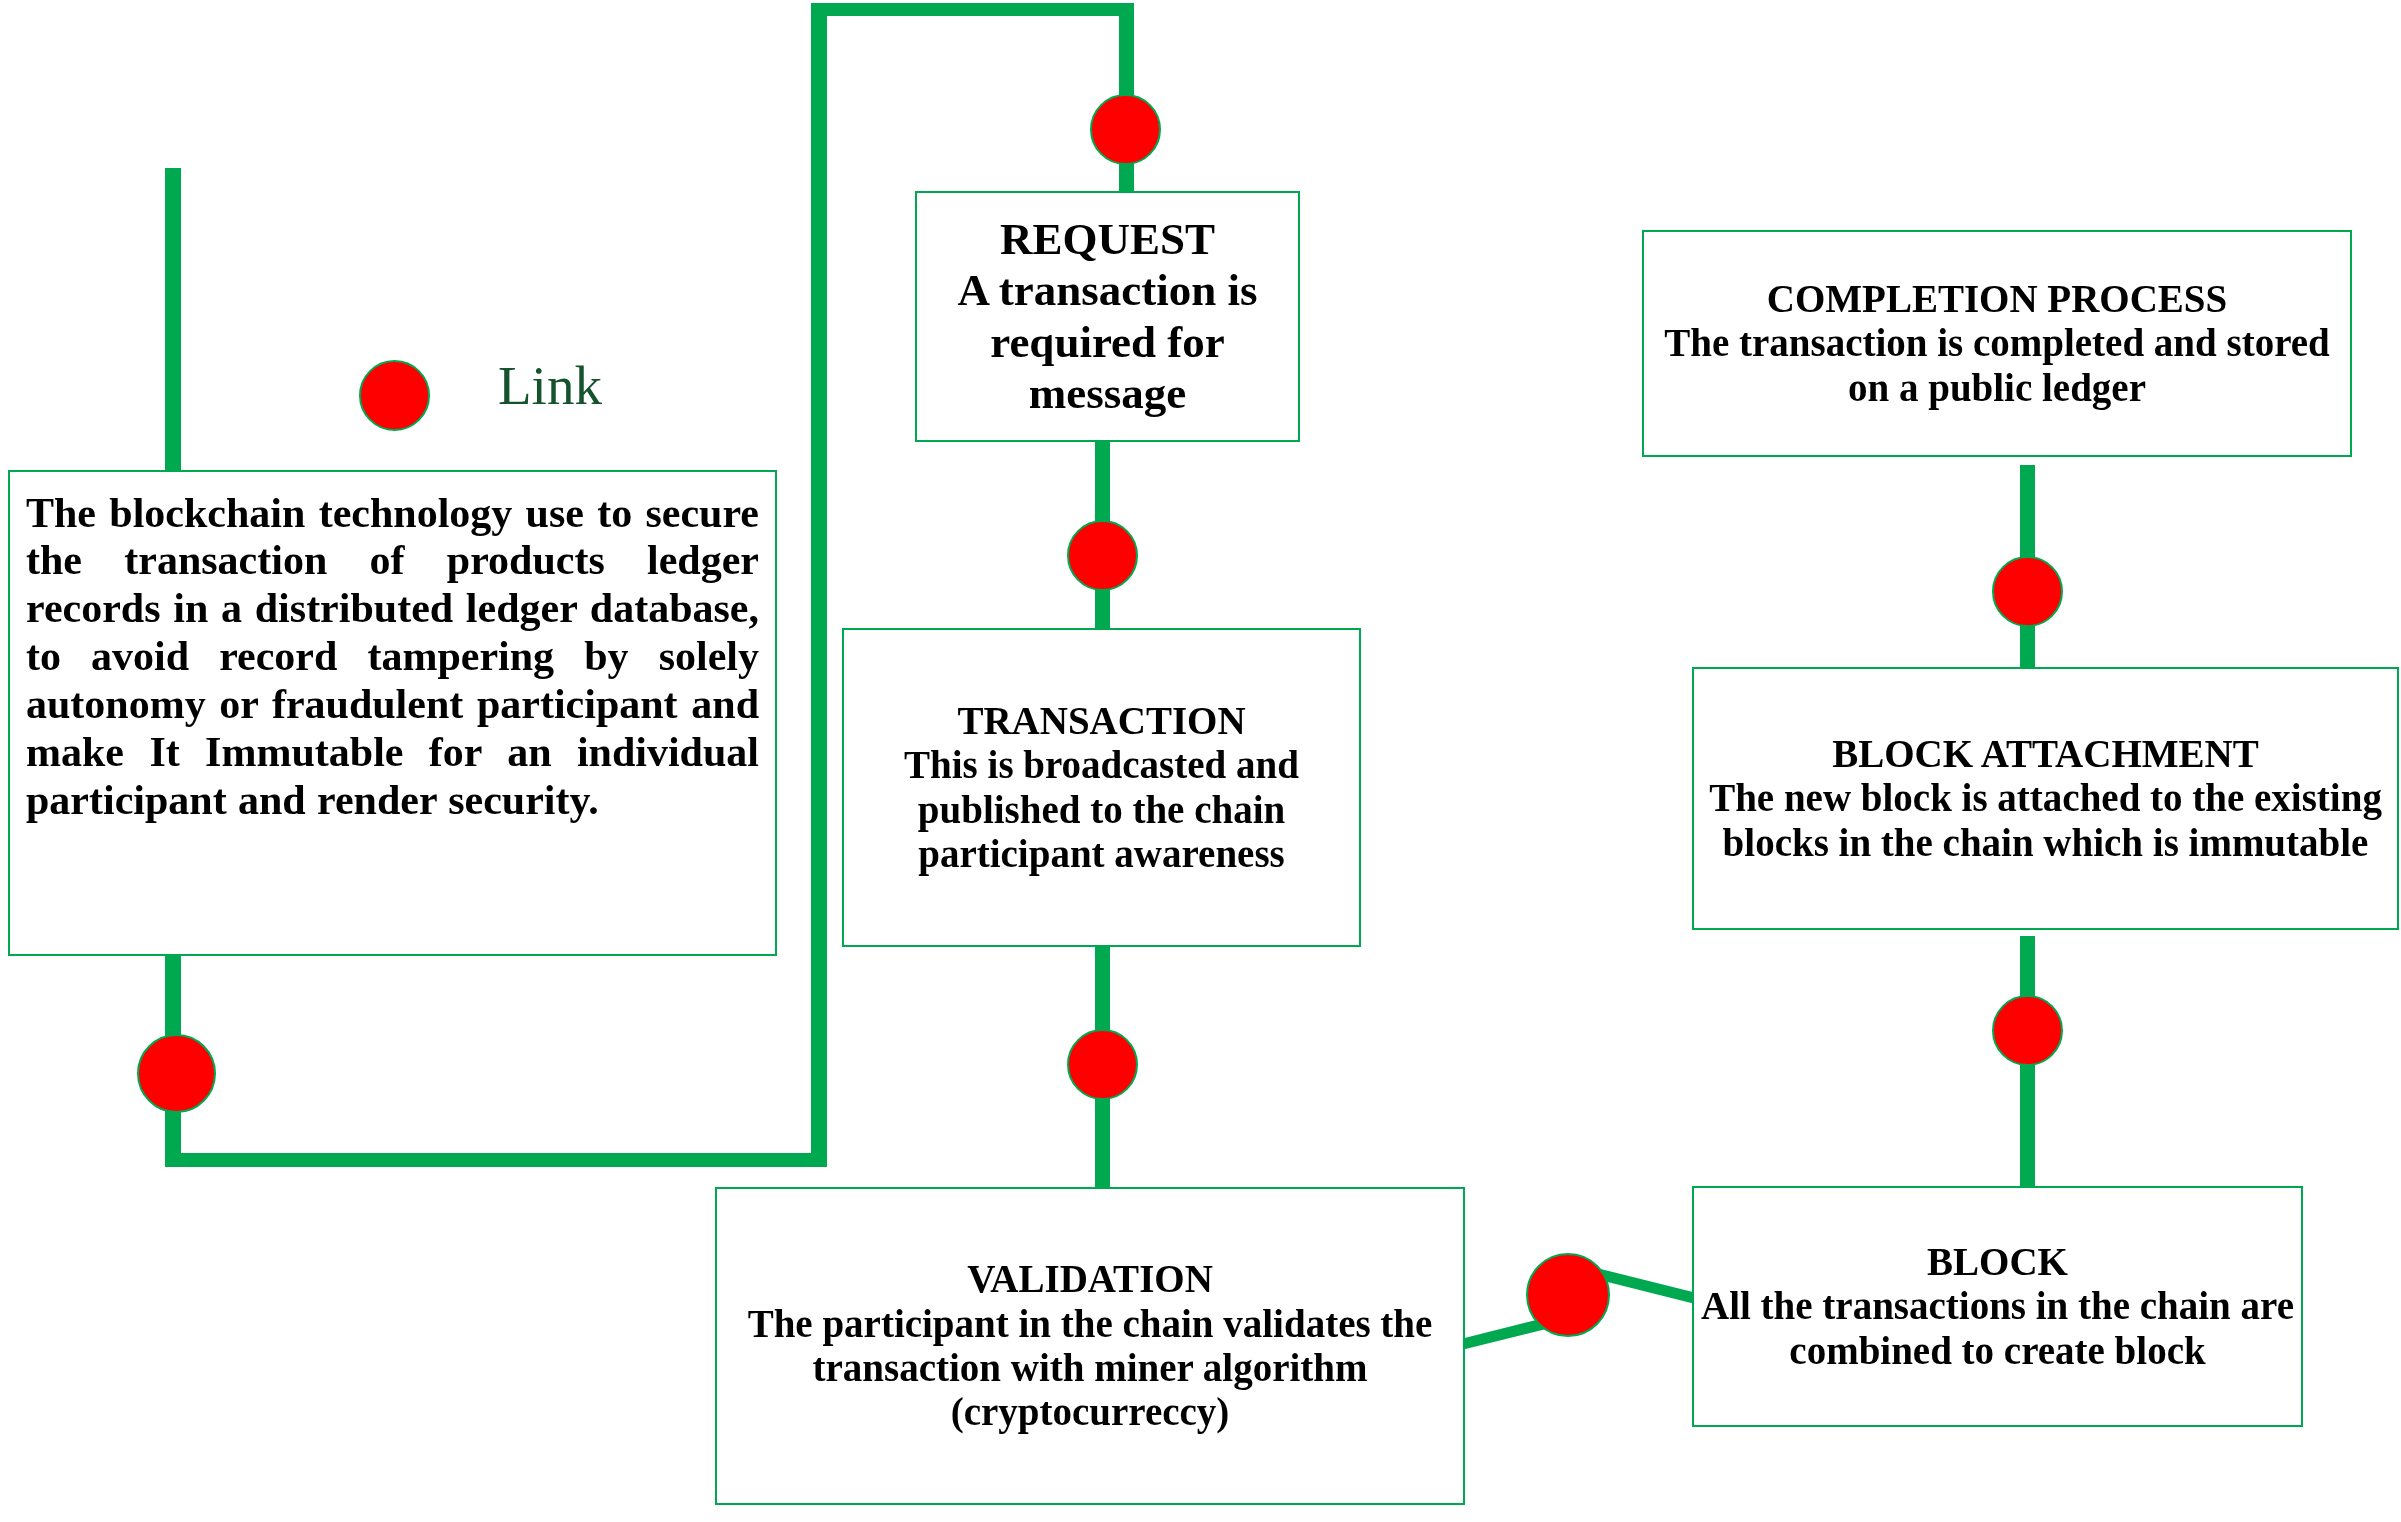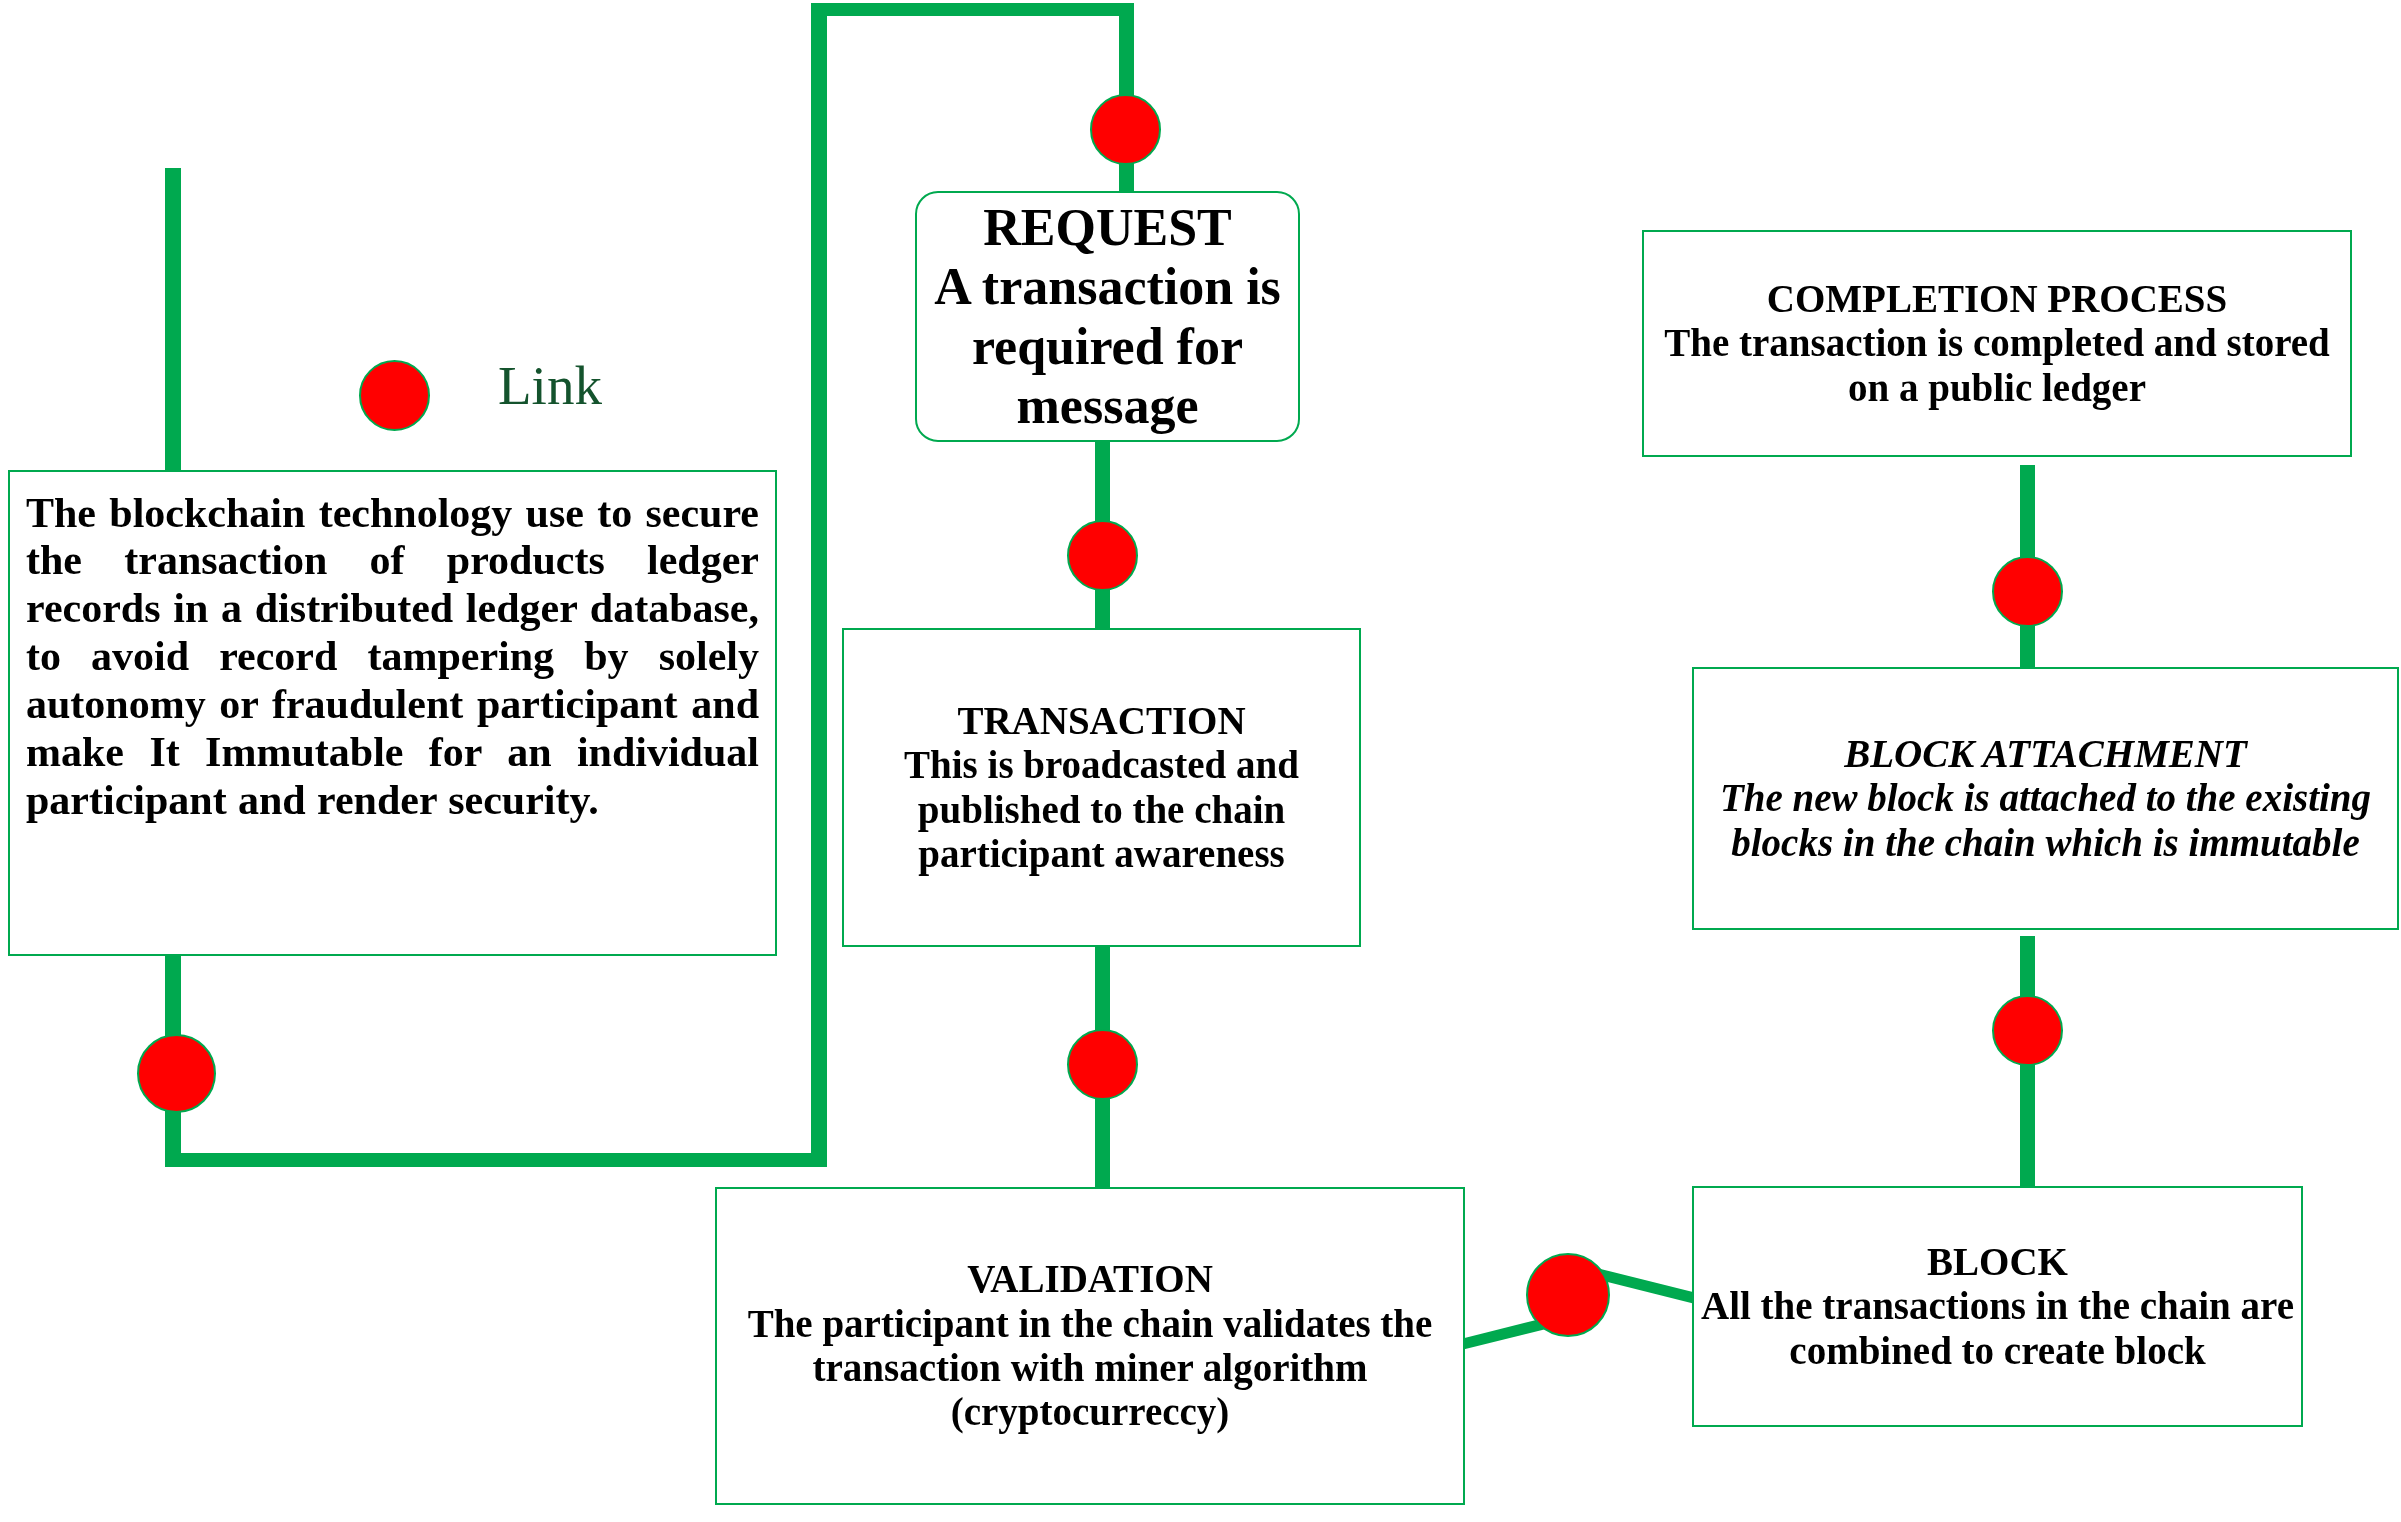--- a/index.html
+++ b/index.html
@@ -133,41 +133,41 @@
   <div class="node-dot" style="left:1067px; top:1029px; width:71px; height:71px;"></div>
 
   <div class="node-dot" style="left:1526px; top:1253px; width:84px; height:84px;"></div>
 
   <div class="link-label" style="left:498px; top:354px; font-size:55px;">Link</div>
 
   <div class="box box-justify" style="left:8px; top:470px; width:769px; height:486px; font-size:42px;padding-left:16px;">
     <span class="body">The blockchain technology use to secure the transaction of products ledger records in a distributed ledger database, to avoid record tampering by solely autonomy or fraudulent participant and make It Immutable for an individual participant and render security.</span>
   </div>
 
-  <div class="box" style="left:915px; top:191px; width:385px; height:251px; font-size:52px;border-radius:23px;">
+  <div class="box" style="left:915px; top:191px; width:385px; height:251px; font-size:45px;">
     <span class="ttl">REQUEST</span>
     <span class="body">A transaction is required for message</span>
   </div>
 
   <div class="box" style="left:842px; top:628px; width:519px; height:319px; font-size:39px;">
     <span class="ttl">TRANSACTION</span>
     <span class="body">This is broadcasted and published to the chain participant awareness</span>
   </div>
 
   <div class="box" style="left:715px; top:1187px; width:750px; height:318px; font-size:39px;">
     <span class="ttl">VALIDATION</span>
     <span class="body">The participant in the chain validates the transaction with miner algorithm (cryptocurreccy)</span>
   </div>
 
   <div class="box" style="left:1692px; top:1186px; width:611px; height:241px; font-size:39px;">
     <span class="ttl">BLOCK</span>
     <span class="body">All the transactions in the chain are combined to create block</span>
   </div>
 
-  <div class="box" style="left:1692px; top:667px; width:707px; height:263px; font-size:39px;font-style:italic;">
+  <div class="box" style="left:1692px; top:667px; width:707px; height:263px; font-size:39px;">
     <span class="ttl">BLOCK ATTACHMENT</span>
     <span class="body">The new block is attached to the existing blocks in the chain which is immutable</span>
   </div>
 
   <div class="box" style="left:1642px; top:230px; width:710px; height:227px; font-size:39px;">
     <span class="ttl">COMPLETION PROCESS</span>
     <span class="body">The transaction is completed and stored on a public ledger</span>
   </div>
 
 </div>

